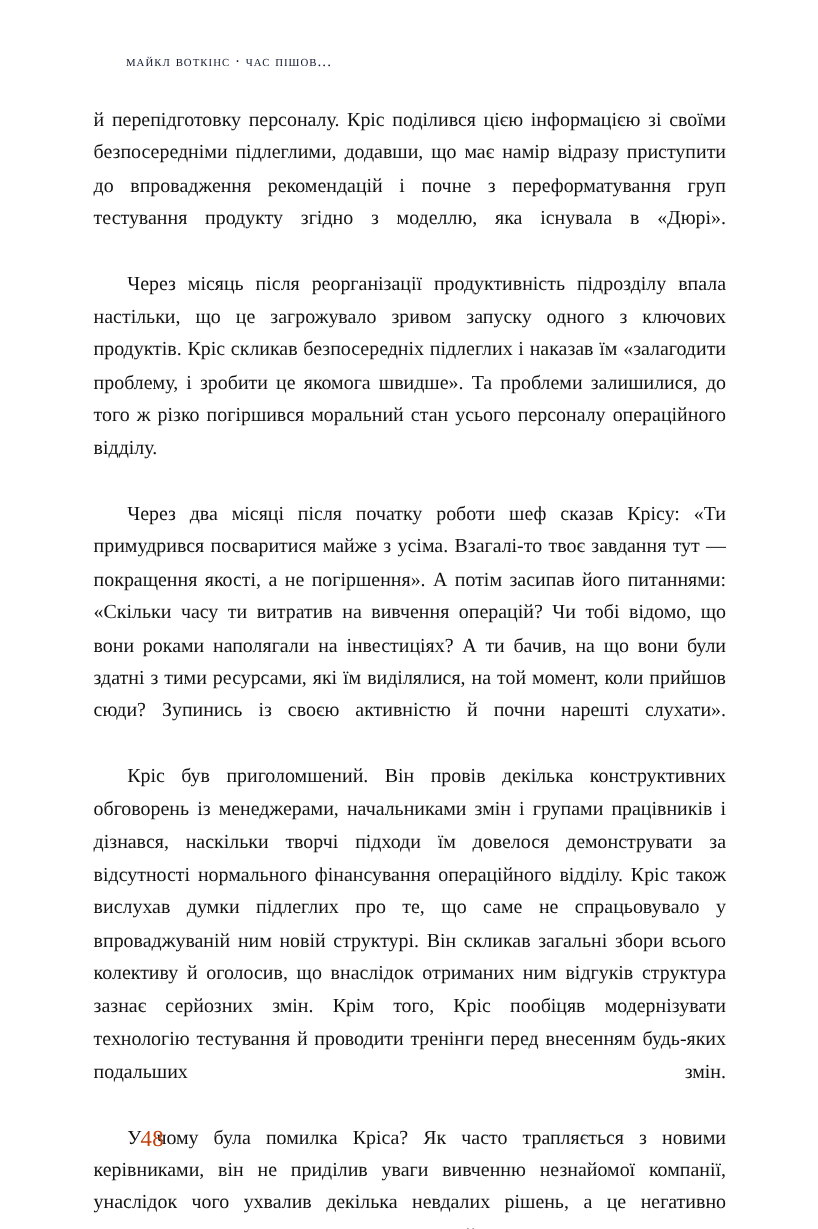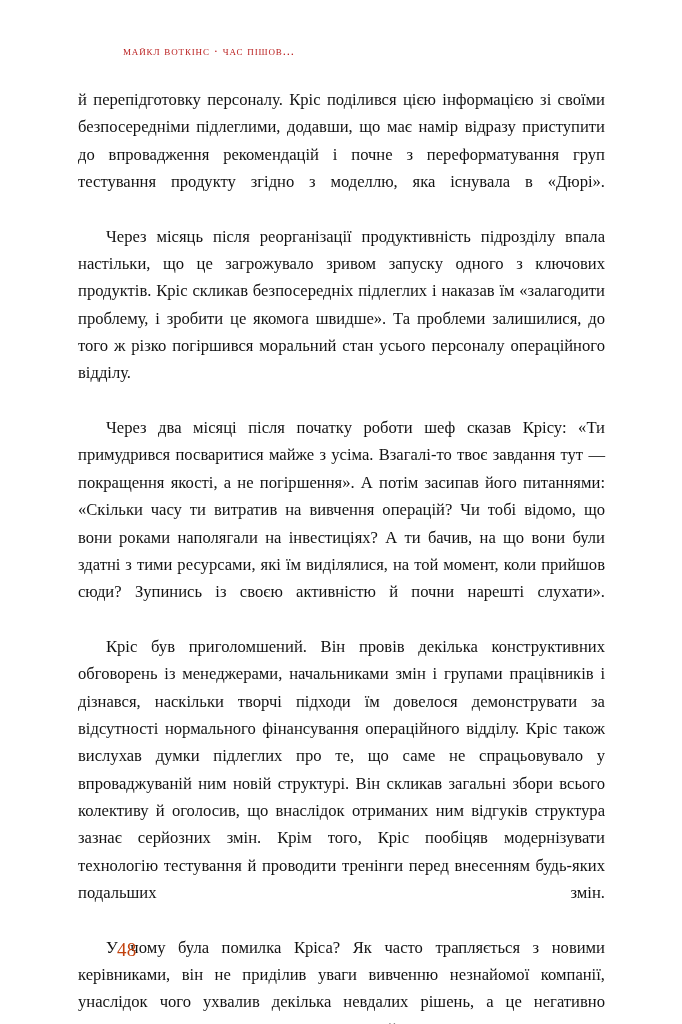--- a/index.html
+++ b/index.html
@@ -13,27 +13,27 @@
     width: 682px;
     height: 1024px;
     background: #ffffff;
     overflow: hidden;
     box-sizing: border-box;
   }
 
   
   .running-head {
     position: absolute;
-    left: 123px;
+    left: 105px;
     top: 43px;
     width: 460px;
     font-family: "Liberation Serif", "DejaVu Serif", serif;
     font-size: 12.6px;
     line-height: 16px;
-    color: #b91c1c;
+    color: #0f172a;
     font-variant: small-caps;
     text-transform: lowercase;
     letter-spacing: 0.85px;
     white-space: nowrap;
   }
 
   
   .text-column {
     position: absolute;
     left: 78px;

